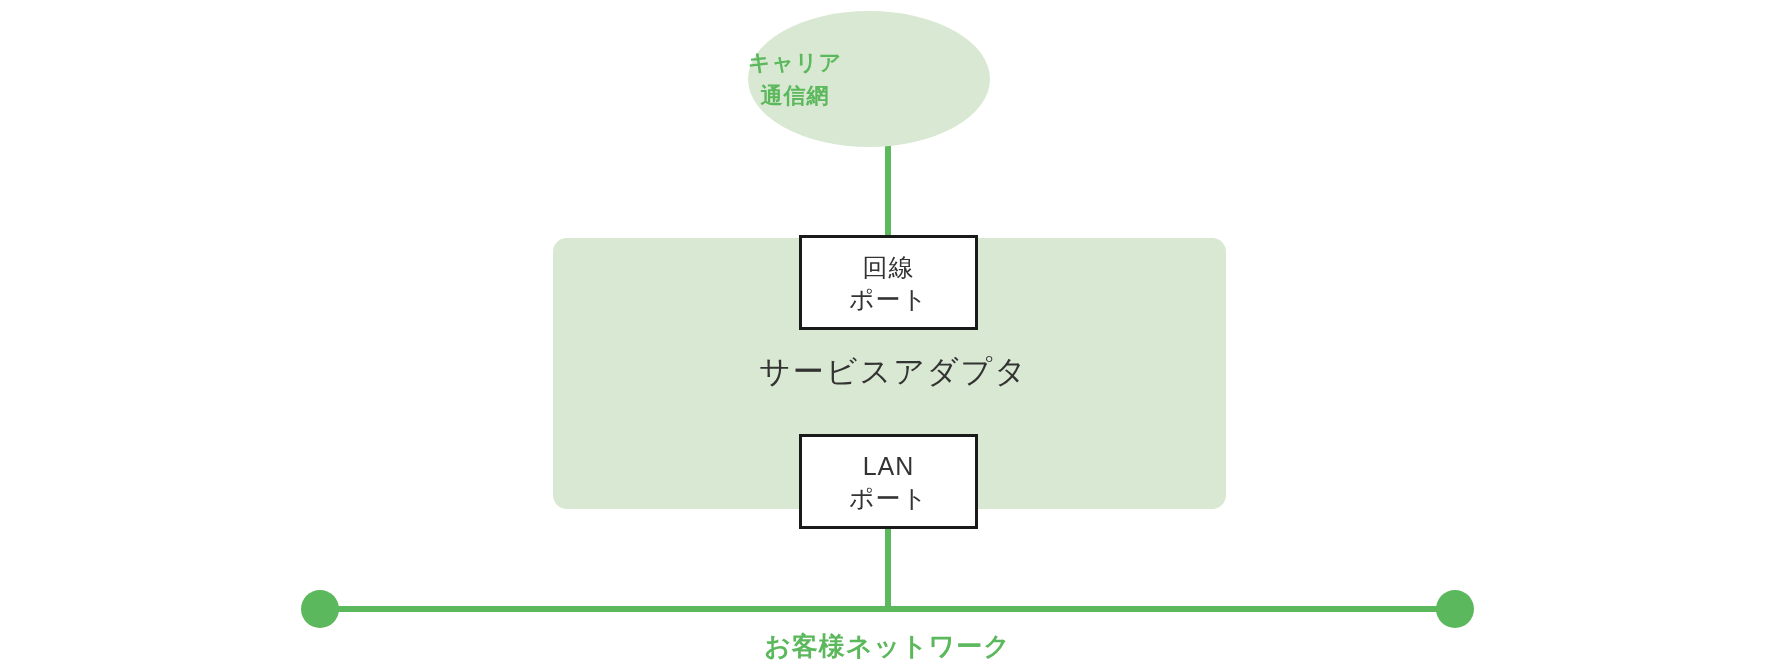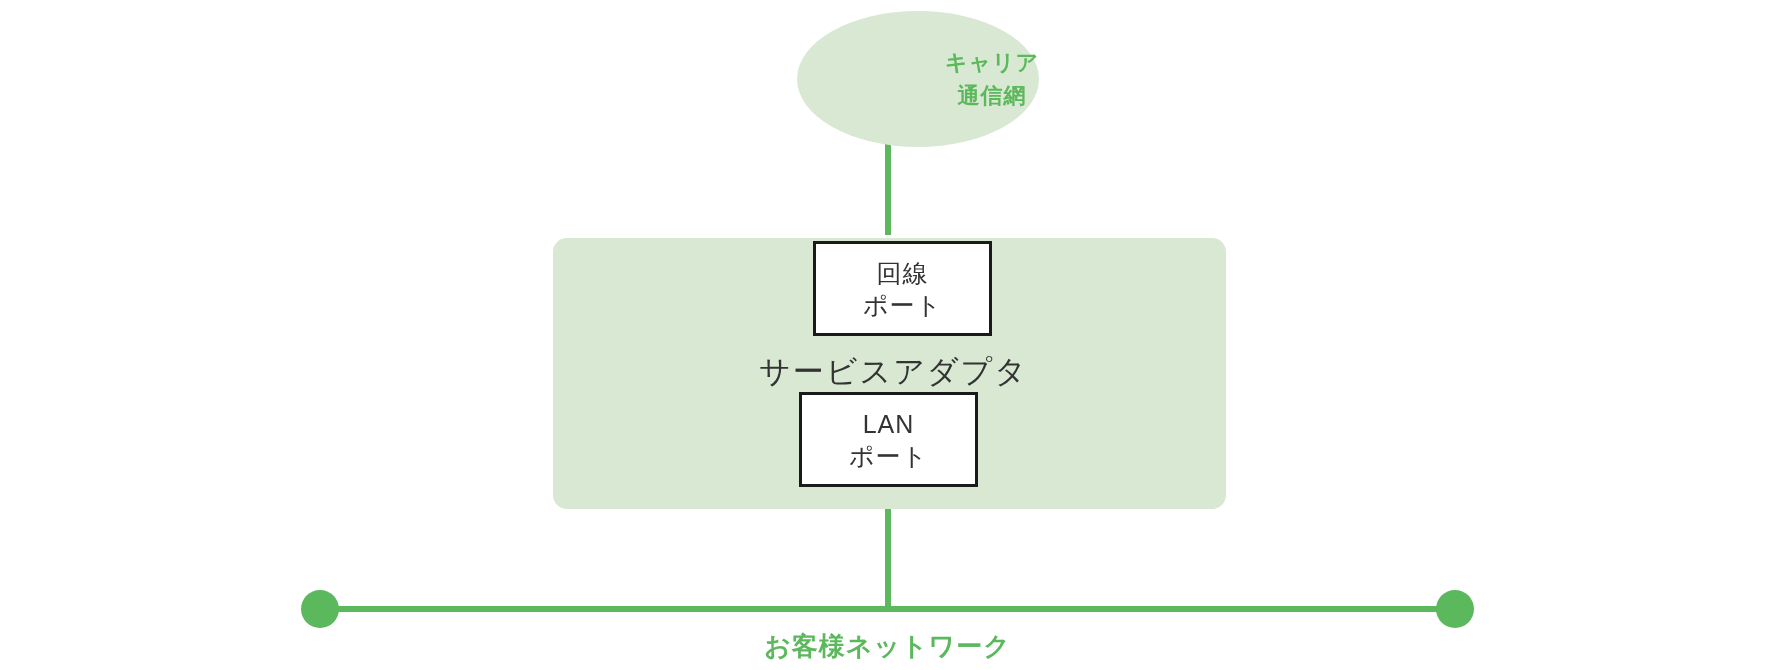--- a/index.html
+++ b/index.html
@@ -17,27 +17,27 @@
     position: relative;
     width: 1791px;
     height: 670px;
     background: var(--background);
     overflow: hidden;
   }
 
   
   .carrier-ellipse {
     position: absolute;
-    left: 797px; top: 11px;
+    left: 748px; top: 11px;
     width: 242px; height: 136px;
     background: var(--fill-green);
     border-radius: 50%;
     display: flex;
     align-items: center;
-    justify-content: flex-end;
+    justify-content: flex-start;
     text-align: center;
     z-index: 2;
   }
   .carrier-ellipse .label {
     color: var(--accent-green);
     font-size: 22px;
     font-weight: 700;
     line-height: 33px;
     letter-spacing: 1px;
   }
@@ -86,22 +86,22 @@
     justify-content: center;
     text-align: center;
     z-index: 3;
   }
   .port-box .label {
     color: var(--dark-text);
     font-size: 25px;
     line-height: 32px;
     letter-spacing: 1px;
   }
-  .line-port-box { top: 241px; margin-left: 14px; }
-  .lan-port-box  { top: 392px; }
+  .line-port-box { top: 235px; }
+  .lan-port-box  { top: 434px; }
 
   
   .hline {
     position: absolute;
     left: 320px; top: 606px;
     width: 1135px; height: 6px;
     background: var(--accent-green);
     z-index: 1;
   }
   .endpoint {

